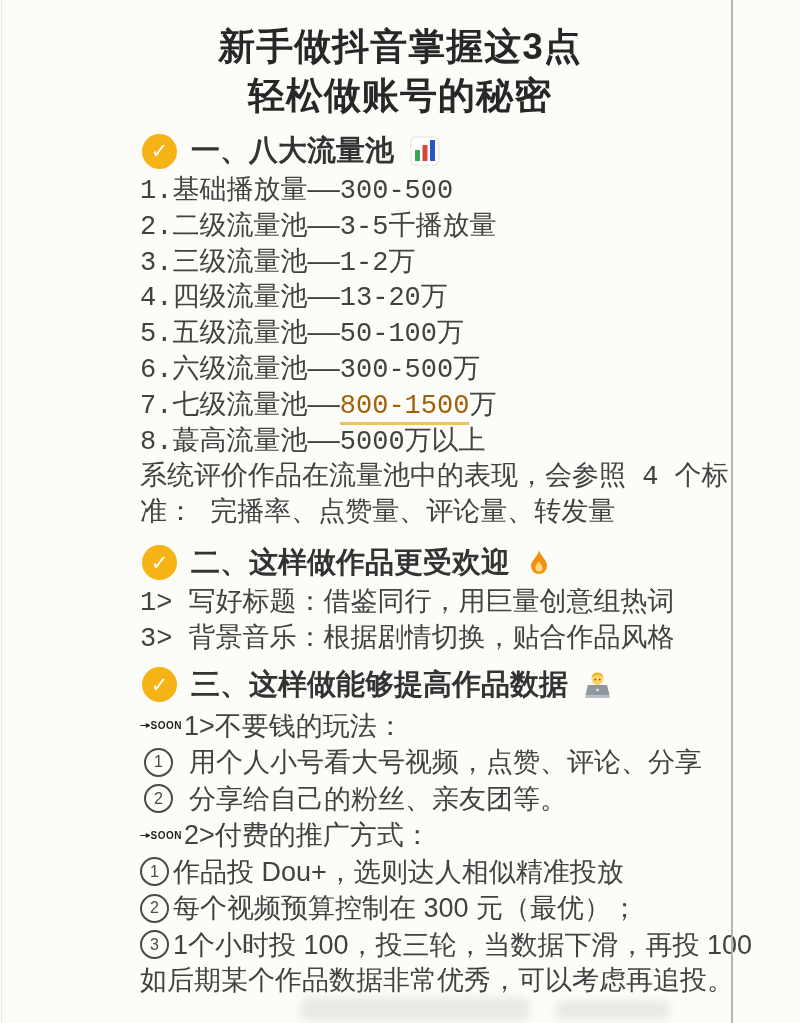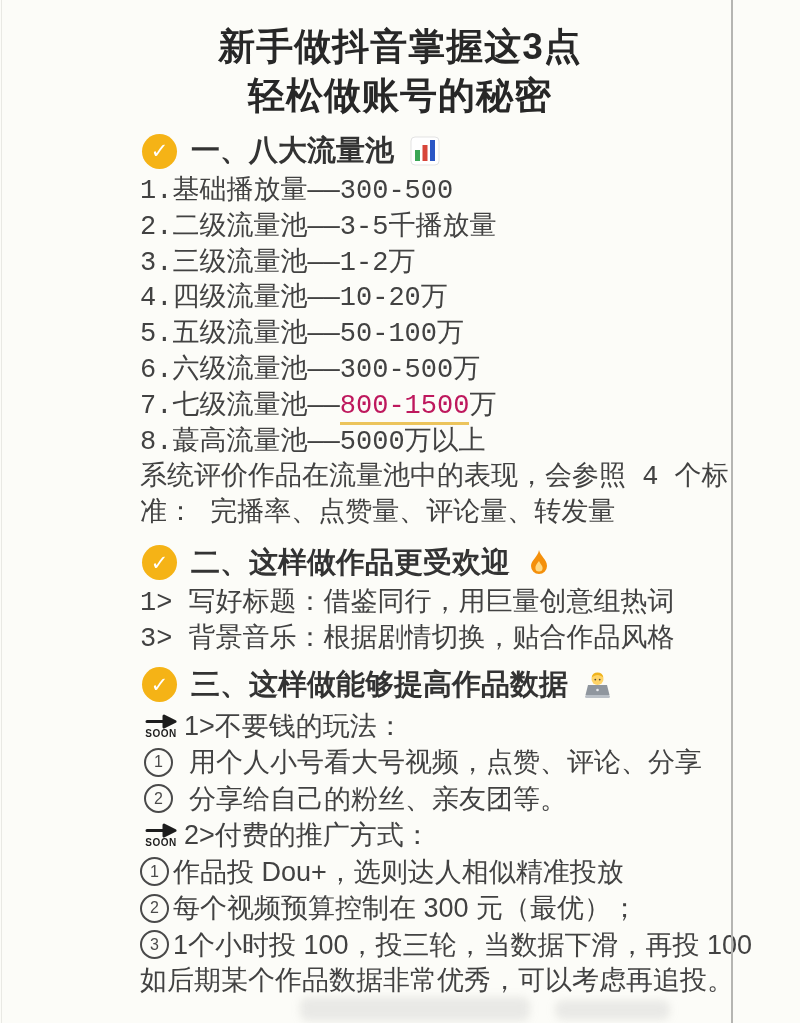--- a/index.html
+++ b/index.html
@@ -19,24 +19,24 @@
 
   .sec-head { display:flex; align-items:center; gap:14px; height:46px; margin:8px 0 0 2px;
               font-size:29px; font-weight:bold; color:#333; }
   .sec-head.tight { margin-top:4px; }
   .check { width:35px; height:35px; border-radius:50%; background:#f5b316; color:#fff;
            display:flex; align-items:center; justify-content:center;
            font-size:21px; font-weight:bold; flex:0 0 auto; }
   .head-icon { display:inline-flex; align-items:flex-end; margin-left:2px; }
 
   .line { font-size:27px; line-height:35.8px; white-space:nowrap;font-family:Liberation Mono, monospace; }
-  .hl { color:#be185d; border-bottom:3px solid #ecc45c; padding-bottom:1px; }
+  .hl { color:#a16207; border-bottom:3px solid #ecc45c; padding-bottom:1px; }
 
   .soon-row { display:flex; align-items:center; height:36.5px; font-size:27px; white-space:nowrap; }
-  .soon { display:inline-flex; flex-direction:column; align-items:center; width:42px;
+  .soon { display:inline-flex; flex-direction:row; align-items:center; width:42px;
           margin-right:2px; flex:0 0 auto; }
   .soon svg { display:block; }
   .soon-text { font-size:10px; font-weight:bold; line-height:9px; letter-spacing:0.5px; color:#1d1d1d; }
 
   .circ-row { display:flex; align-items:center; height:36.5px; font-size:27px; white-space:nowrap; }
   .circ { width:25px; height:25px; border:2px solid #4a4a4a; border-radius:50%;
           display:inline-flex; align-items:center; justify-content:center;
           font-size:16px; color:#4a4a4a; flex:0 0 auto; }
   .circ.wide { margin-right:16px; margin-left:4px; }
   .circ.tightc { margin-right:4px; }
@@ -72,21 +72,21 @@
         <rect x="5" y="14" width="5" height="11" fill="#3aa655"></rect>
         <rect x="12.5" y="9" width="5" height="16" fill="#d8453a"></rect>
         <rect x="20" y="4" width="5" height="21" fill="#2a56c6"></rect>
       </svg>
     </span>
   </div>
 
   <div class="line">1.基础播放量——300-500</div>
   <div class="line">2.二级流量池——3-5千播放量</div>
   <div class="line">3.三级流量池——1-2万</div>
-  <div class="line">4.四级流量池——10-20万</div>
+  <div class="line">4.四级流量池——13-20万</div>
   <div class="line">5.五级流量池——50-100万</div>
   <div class="line">6.六级流量池——300-500万</div>
   <div class="line">
     <span>7.七级流量池——</span><span class="hl">800-1500</span><span>万</span>
   </div>
   <div class="line">8.蕞高流量池——5000万以上</div>
   <div class="line">系统评价作品在流量池中的表现，会参照 4 个标</div>
   <div class="line">准： 完播率、点赞量、评论量、转发量</div>
 
   <div class="sec-head">

